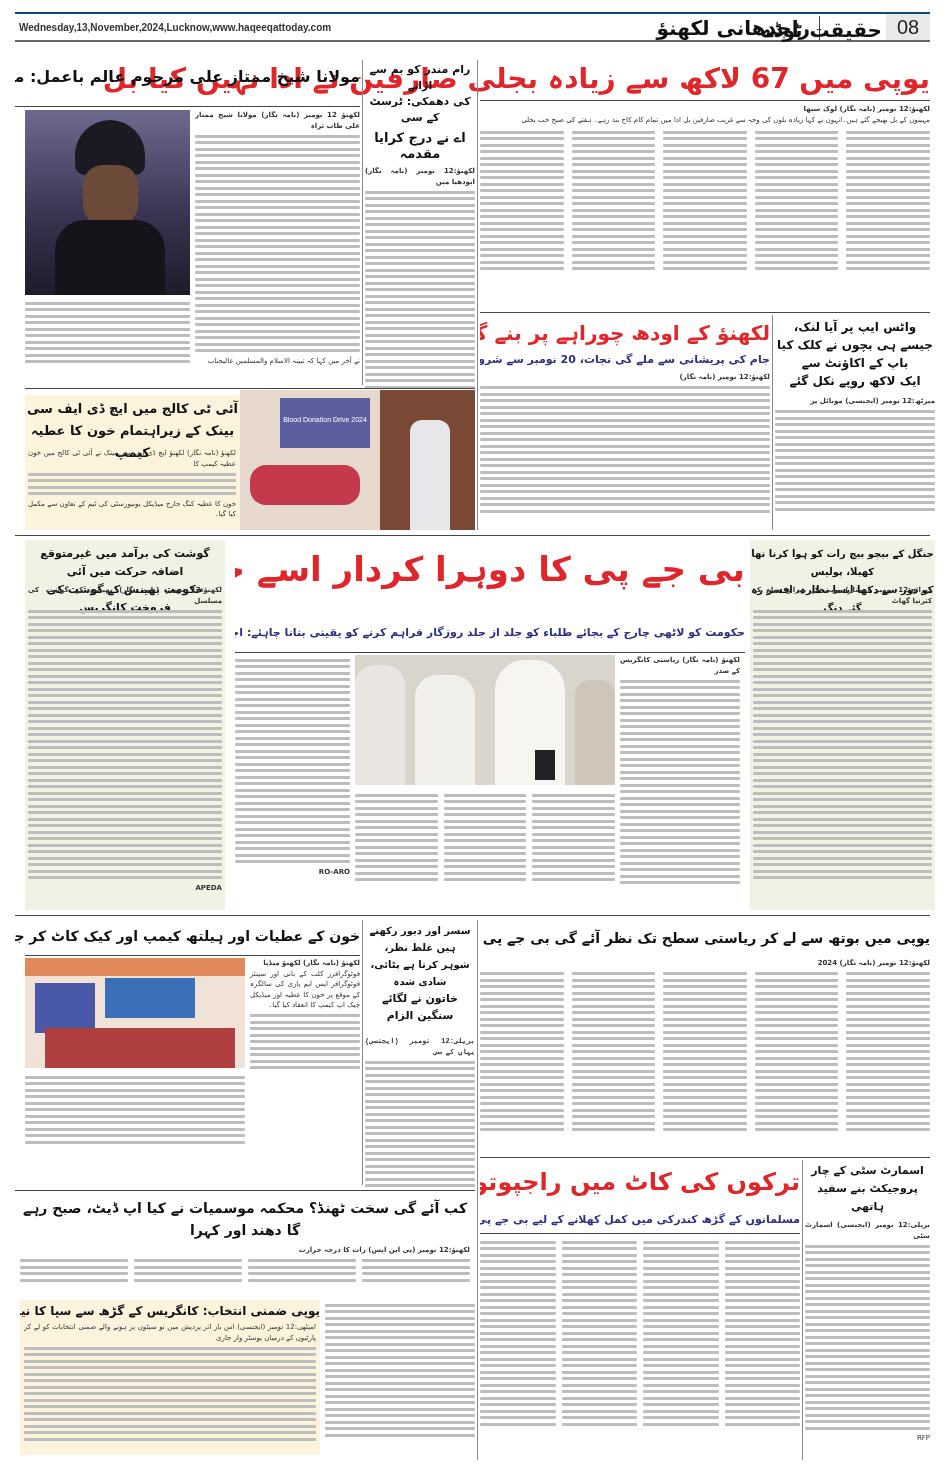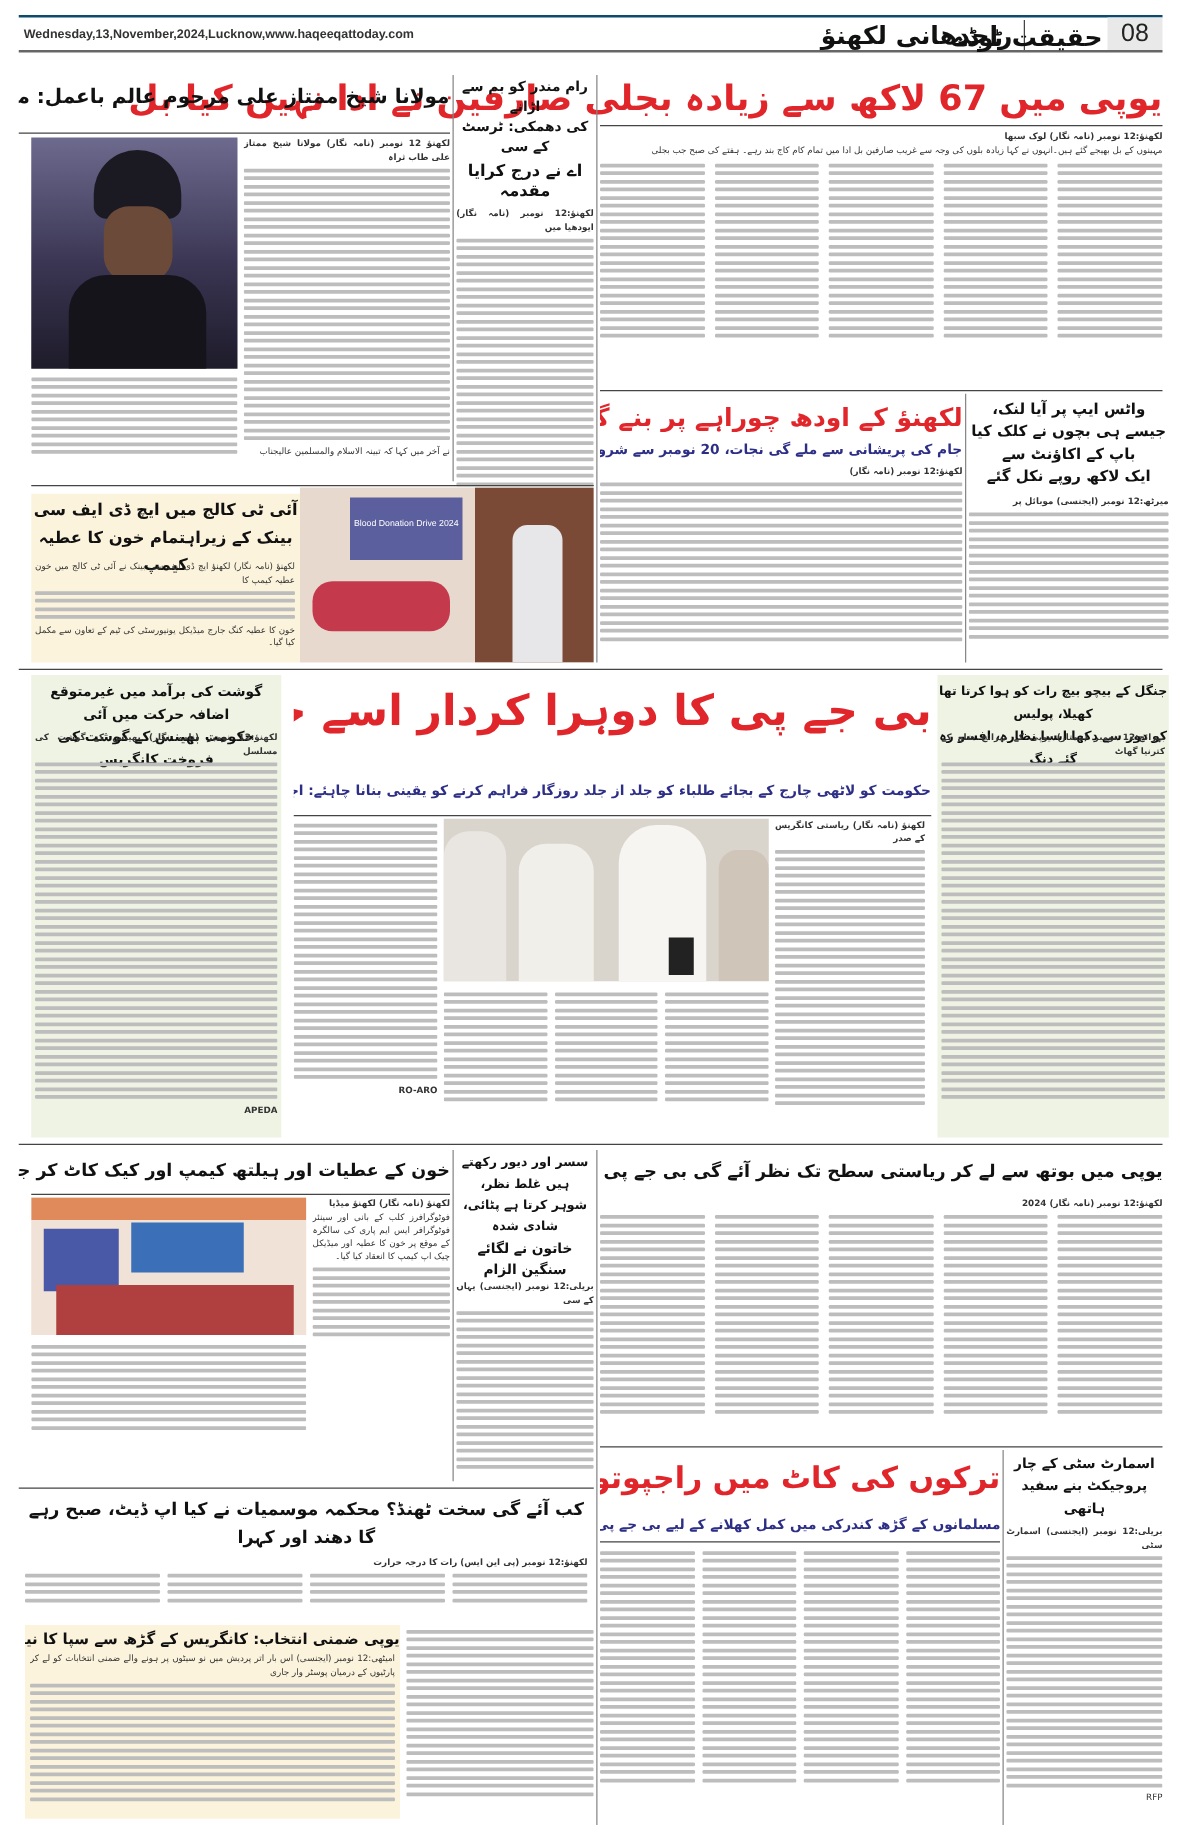--- a/index.html
+++ b/index.html
@@ -612,21 +612,21 @@
     <div class="filler-line"></div>
     <div class="filler-line"></div>
 </div>
 
 <div class="abs rtl" style="left:365px; top:922px; width:110px;">
   <div class="hl-black" style="font-size:10px; line-height:17px; text-align:center;">
     <div>سسر اور دیور رکھتے ہیں غلط نظر،</div>
     <div>شوہر کرتا ہے پٹائی، شادی شدہ</div>
     <div style="font-size:11px;">خاتون نے لگائے سنگین الزام</div>
   </div>
-  <div class="body-text" style="margin-top:0; height:170px;">
+  <div class="body-text" style="margin-top:12px; height:170px;font-family:Liberation Mono, monospace;">
     <div style="font-weight:bold;">بریلی:12 نومبر (ایجنسی) یہاں کے سی</div>
     <div class="filler-line"></div>
       <div class="filler-line"></div>
       <div class="filler-line"></div>
       <div class="filler-line"></div>
       <div class="filler-line"></div>
       <div class="filler-line"></div>
       <div class="filler-line"></div>
       <div class="filler-line"></div>
       <div class="filler-line"></div>

